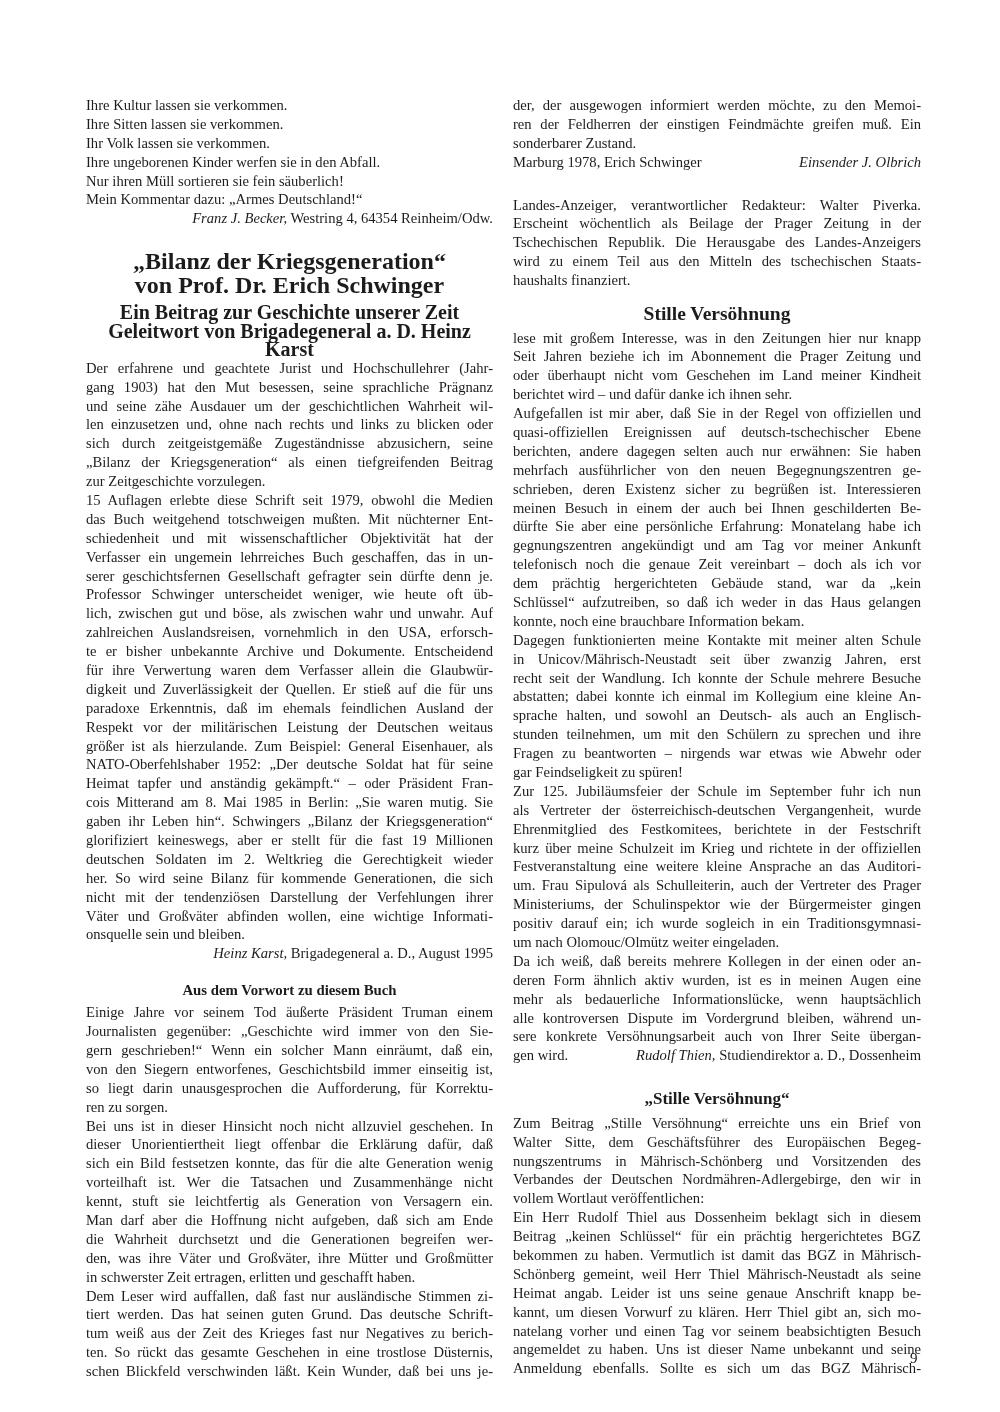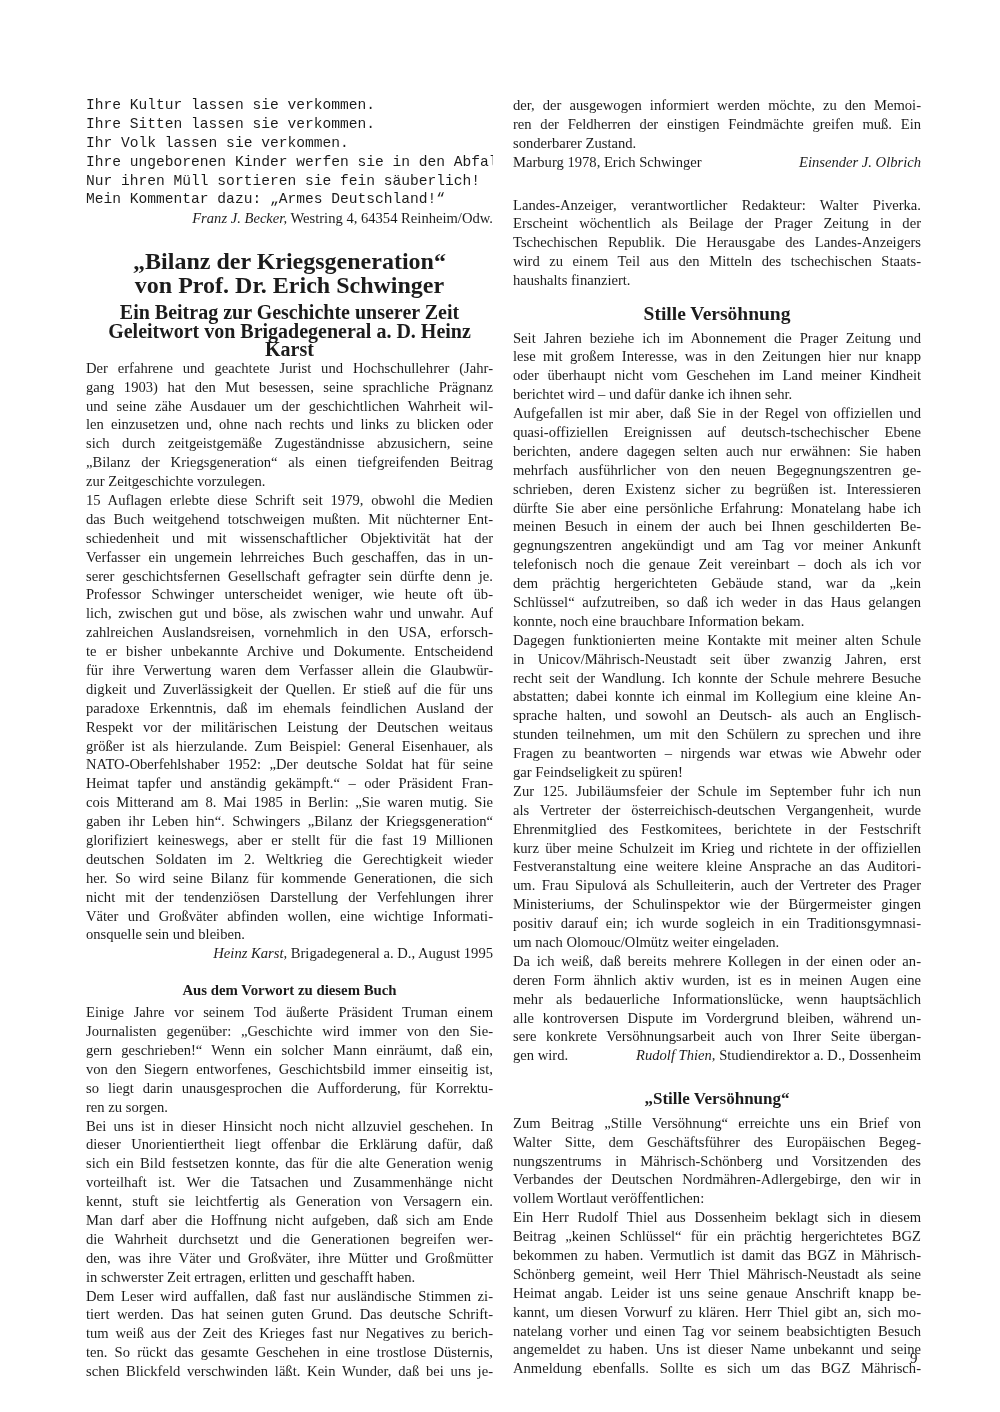--- a/index.html
+++ b/index.html
@@ -11,21 +11,21 @@
   .col { position: absolute; top: 96px; }
   .col-left { left: 86px; width: 407px; }
   .col-right { left: 513px; width: 408px; }
   .line {
     font-size: 14.6px; line-height: 18.9px; height: 18.9px;
     white-space: nowrap; text-align: justify; text-align-last: justify;
     overflow: hidden;
   }
   .line.last { text-align-last: left; }
   .line.right { text-align: right; text-align-last: right; }
-  .poem .line { text-align: left; text-align-last: left; font-family: Liberation Mono, monospace; }
+  .poem .line { text-align: left; text-align-last: left; }
   .h1 {
     font-weight: bold; font-size: 24px; line-height: 23.5px; text-align: center;
   }
   .h2 {
     font-weight: bold; font-size: 20px; line-height: 18.5px; text-align: center;
   }
   .h3 {
     font-weight: bold; font-size: 14.8px; line-height: 18px; text-align: center;
   }
   .sig-split { display: flex; justify-content: space-between; font-size: 14.6px; line-height: 18.9px; }
@@ -147,33 +147,33 @@
       <div class="line">Erscheint wöchentlich als Beilage der Prager Zeitung in der</div>
       <div class="line">Tschechischen Republik. Die Herausgabe des Landes-Anzeigers</div>
       <div class="line">wird zu einem Teil aus den Mitteln des tschechischen Staats-</div>
       <div class="line last">haushalts finanziert.</div>
     </div>
 
   <div style="height:12px"></div>
   <div class="h1" style="font-size:19.5px">Stille Versöhnung</div>
   <div style="height:3px"></div>
   <div class="para">
+      <div class="line">lese mit großem Interesse, was in den Zeitungen hier nur knapp</div>
       <div class="line">Seit Jahren beziehe ich im Abonnement die Prager Zeitung und</div>
-      <div class="line">lese mit großem Interesse, was in den Zeitungen hier nur knapp</div>
       <div class="line">oder überhaupt nicht vom Geschehen im Land meiner Kindheit</div>
       <div class="line last">berichtet wird – und dafür danke ich ihnen sehr.</div>
     </div>
   <div class="para">
       <div class="line">Aufgefallen ist mir aber, daß Sie in der Regel von offiziellen und</div>
       <div class="line">quasi-offiziellen Ereignissen auf deutsch-tschechischer Ebene</div>
       <div class="line">berichten, andere dagegen selten auch nur erwähnen: Sie haben</div>
       <div class="line">mehrfach ausführlicher von den neuen Begegnungszentren ge-</div>
       <div class="line">schrieben, deren Existenz sicher zu begrüßen ist. Interessieren</div>
+      <div class="line">meinen Besuch in einem der auch bei Ihnen geschilderten Be-</div>
       <div class="line">dürfte Sie aber eine persönliche Erfahrung: Monatelang habe ich</div>
-      <div class="line">meinen Besuch in einem der auch bei Ihnen geschilderten Be-</div>
       <div class="line">gegnungszentren angekündigt und am Tag vor meiner Ankunft</div>
       <div class="line">telefonisch noch die genaue Zeit vereinbart – doch als ich vor</div>
       <div class="line">dem prächtig hergerichteten Gebäude stand, war da „kein</div>
       <div class="line">Schlüssel“ aufzutreiben, so daß ich weder in das Haus gelangen</div>
       <div class="line last">konnte, noch eine brauchbare Information bekam.</div>
     </div>
   <div class="para">
       <div class="line">Dagegen funktionierten meine Kontakte mit meiner alten Schule</div>
       <div class="line">in Unicov/Mährisch-Neustadt seit über zwanzig Jahren, erst</div>
       <div class="line">recht seit der Wandlung. Ich konnte der Schule mehrere Besuche</div>

